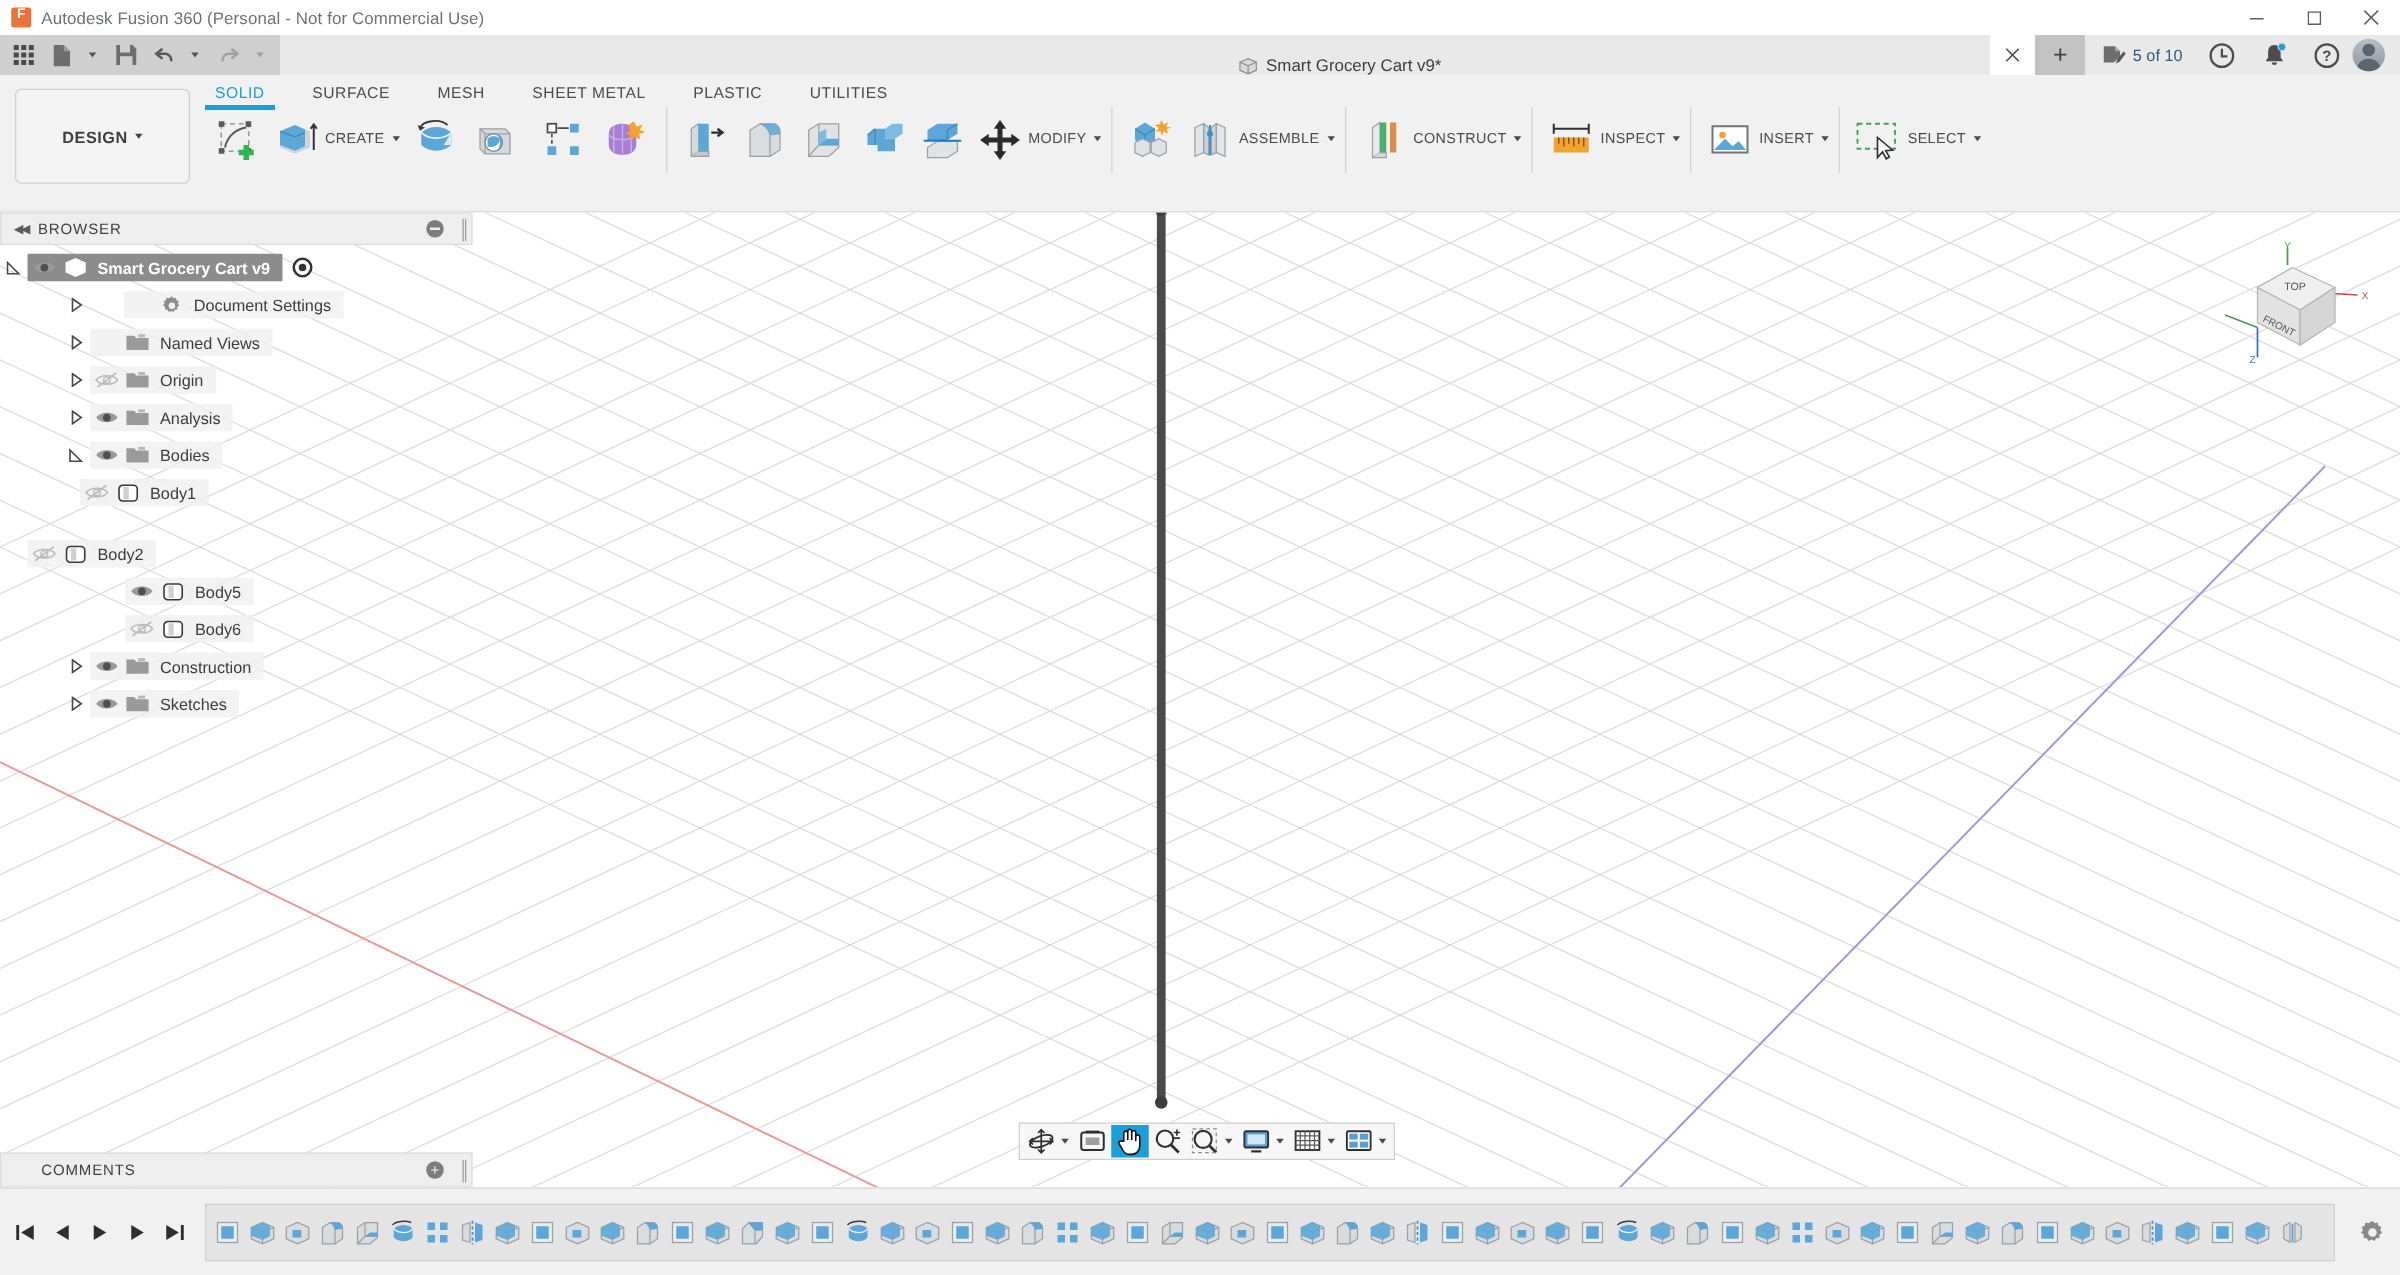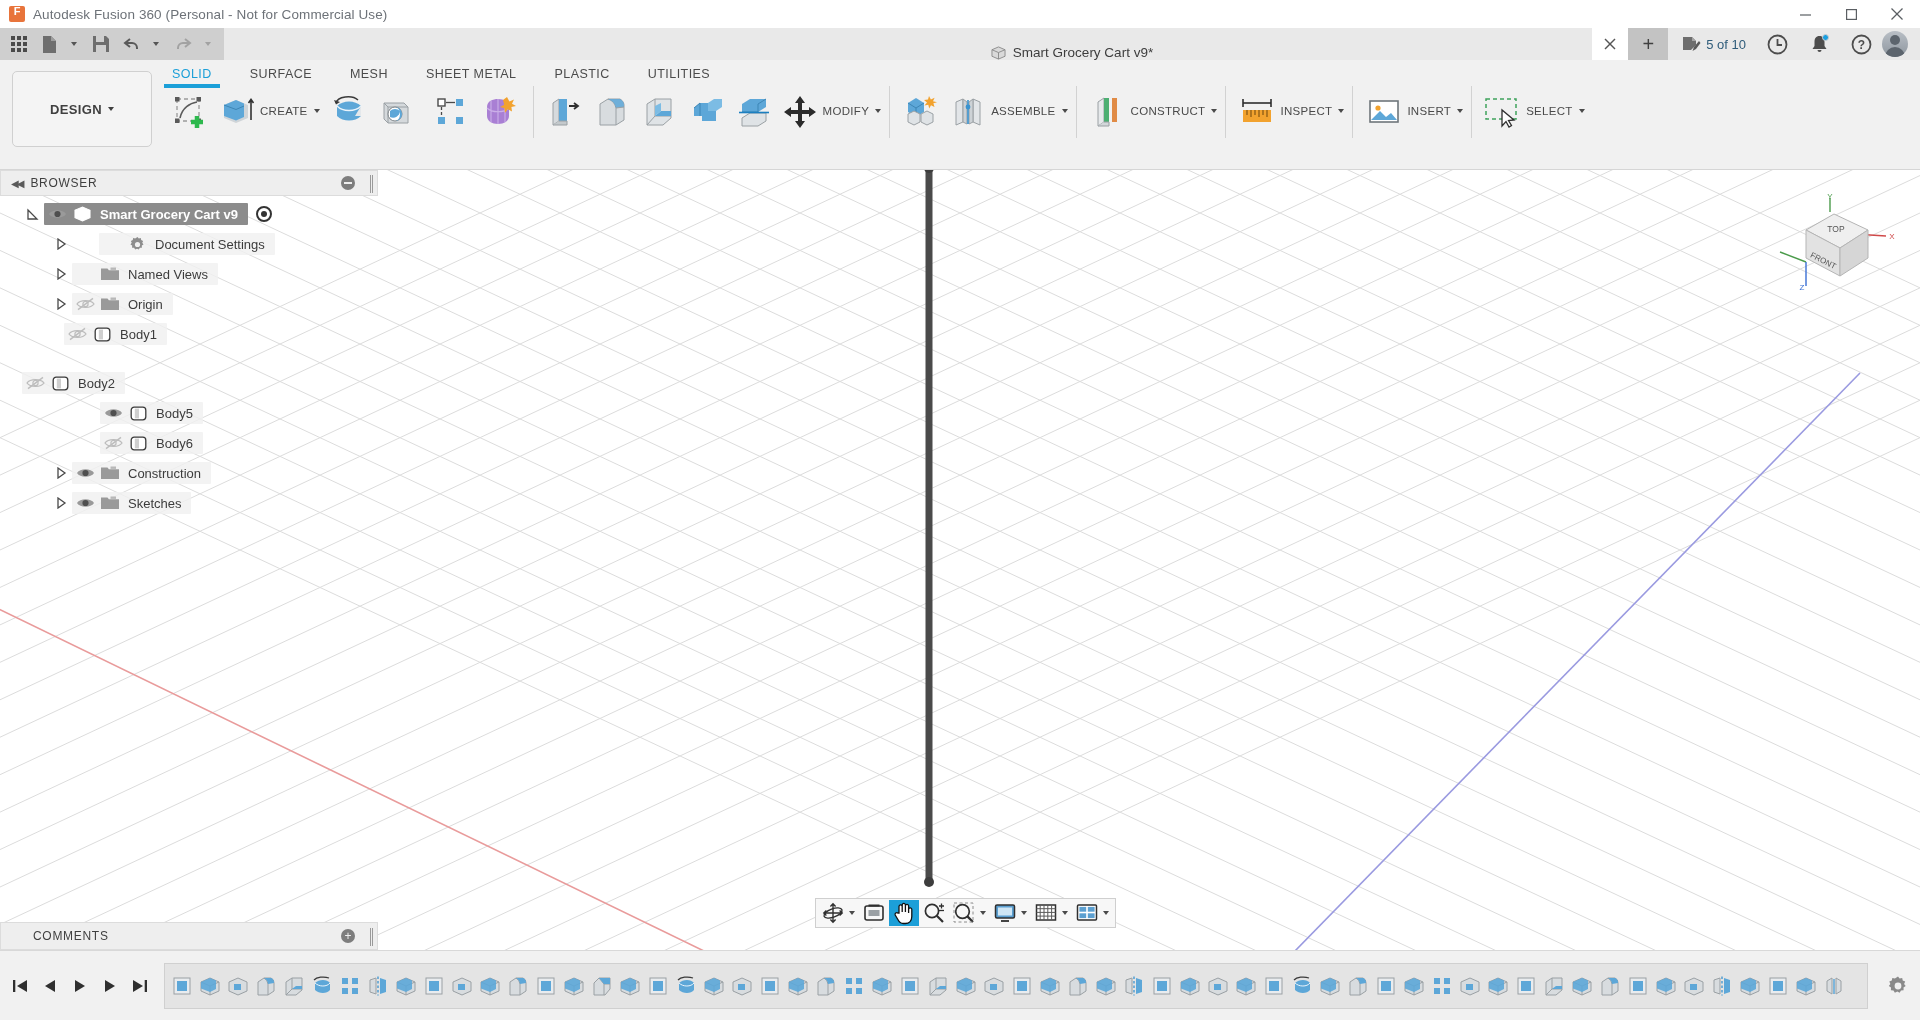--- a/index.html
+++ b/index.html
@@ -634,21 +634,21 @@
   </svg>
 
   <div class="browser">
     <div class="bhead">
       <span class="coll">◀◀</span>
       <span class="btitle">BROWSER</span>
       <span class="minus"></span>
       <span class="grip"></span>
     </div>
     <div class="tree" id="tree">
-        <div class="trow" style="padding-left: 22px;">
+        <div class="trow" style="">
           <span class="arrow">
             <svg width="12" height="12" viewBox="0 0 12 12">
               <path d="M1 2 L10 11 L1 11 Z" fill="none" stroke="#4a4a4a" stroke-width="1.3"></path>
               <path d="M1 2 L1 11 L10 11 Z" fill="#4a4a4a" opacity="0"></path>
             </svg>
           </span>
           <span class="tw sel">
             <span class="eye">
               <svg width="19" height="14" viewBox="0 0 19 14">
                 <path d="M1 7 C4 2 15 2 18 7 C15 12 4 12 1 7 Z" fill="#9a9a9a"></path>
@@ -713,20 +713,65 @@
                 <line x1="2" y1="12.6" x2="17" y2="1.4" stroke="#bdbdbd" stroke-width="1.4"></line>
               </svg>
             </span>
             <span class="ficon">
               <svg width="18" height="14" viewBox="0 0 18 14">
                 <path d="M0 1.5 h6.5 l1.4 1.8 H18 V13 H0 Z" fill="#9a9a9a"></path>
                 <rect x="9.5" y="0.5" width="5.5" height="2.4" fill="#b8b8b8"></rect>
               </svg>
             </span>
             <span class="tlabel">Origin</span>
+          </span>
+        </div>
+        <div class="trow" style="padding-left: 50px;">
+          <span class="arrow">
+            <svg width="12" height="12" viewBox="0 0 12 12">
+              <path d="M3 1 L10 6 L3 11 Z" fill="none" stroke="#4a4a4a" stroke-width="1.3"></path>
+            </svg>
+          </span>
+          <span class="tw">
+            <span class="eye">
+              <svg width="19" height="14" viewBox="0 0 19 14">
+                <path d="M1 7 C4 2 15 2 18 7 C15 12 4 12 1 7 Z" fill="#9a9a9a"></path>
+                <circle cx="9.5" cy="7" r="3.1" fill="#4f4f4f"></circle>
+              </svg>
+            </span>
+            <span class="ficon">
+              <svg width="18" height="14" viewBox="0 0 18 14">
+                <path d="M0 1.5 h6.5 l1.4 1.8 H18 V13 H0 Z" fill="#9a9a9a"></path>
+                <rect x="9.5" y="0.5" width="5.5" height="2.4" fill="#b8b8b8"></rect>
+              </svg>
+            </span>
+            <span class="tlabel">Analysis</span>
+          </span>
+        </div>
+        <div class="trow" style="padding-left: 50px;">
+          <span class="arrow">
+            <svg width="12" height="12" viewBox="0 0 12 12">
+              <path d="M1 2 L10 11 L1 11 Z" fill="none" stroke="#4a4a4a" stroke-width="1.3"></path>
+              <path d="M1 2 L1 11 L10 11 Z" fill="#4a4a4a" opacity="0"></path>
+            </svg>
+          </span>
+          <span class="tw">
+            <span class="eye">
+              <svg width="19" height="14" viewBox="0 0 19 14">
+                <path d="M1 7 C4 2 15 2 18 7 C15 12 4 12 1 7 Z" fill="#9a9a9a"></path>
+                <circle cx="9.5" cy="7" r="3.1" fill="#4f4f4f"></circle>
+              </svg>
+            </span>
+            <span class="ficon">
+              <svg width="18" height="14" viewBox="0 0 18 14">
+                <path d="M0 1.5 h6.5 l1.4 1.8 H18 V13 H0 Z" fill="#9a9a9a"></path>
+                <rect x="9.5" y="0.5" width="5.5" height="2.4" fill="#b8b8b8"></rect>
+              </svg>
+            </span>
+            <span class="tlabel">Bodies</span>
           </span>
         </div>
         <div class="trow" style="padding-left: 42px;">
           <span class="arrow">
             <span style="display:inline-block;width:11px"></span>
           </span>
           <span class="tw">
             <span class="eye">
               <svg width="19" height="14" viewBox="0 0 19 14">
                 <path d="M1 7 C4 2.5 15 2.5 18 7 C15 11.5 4 11.5 1 7 Z" fill="none" stroke="#bdbdbd" stroke-width="1.3"></path>

